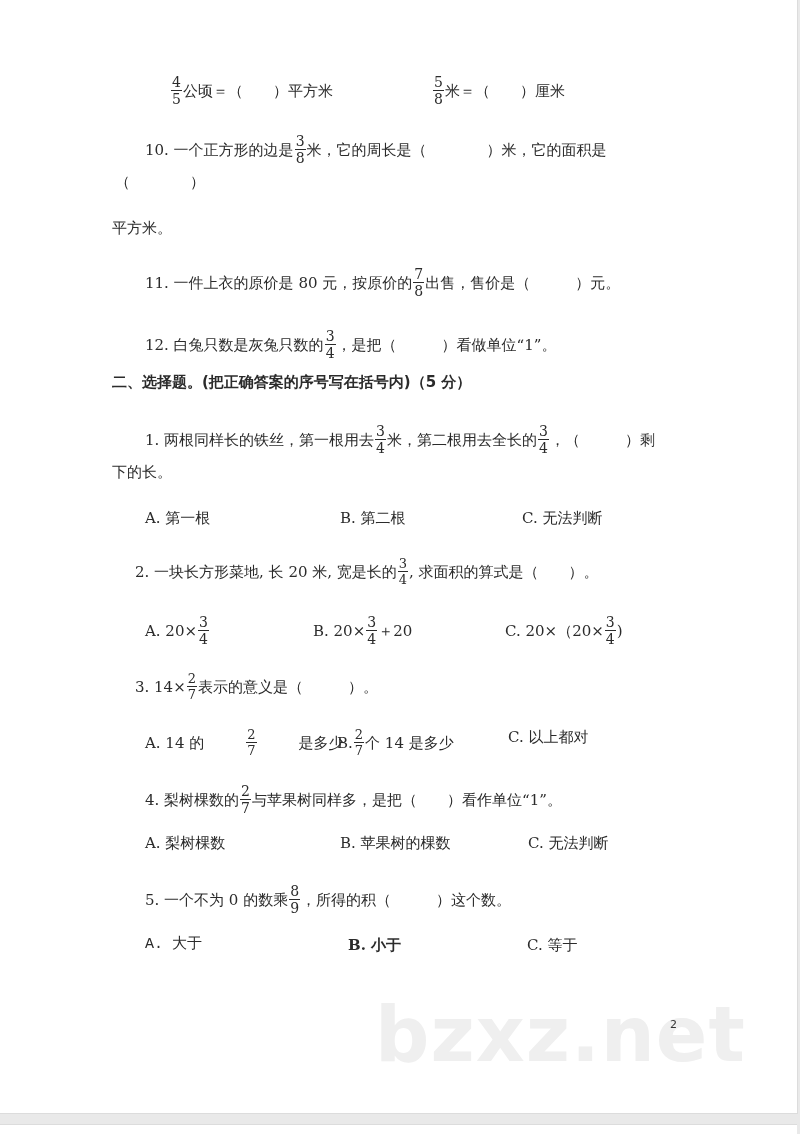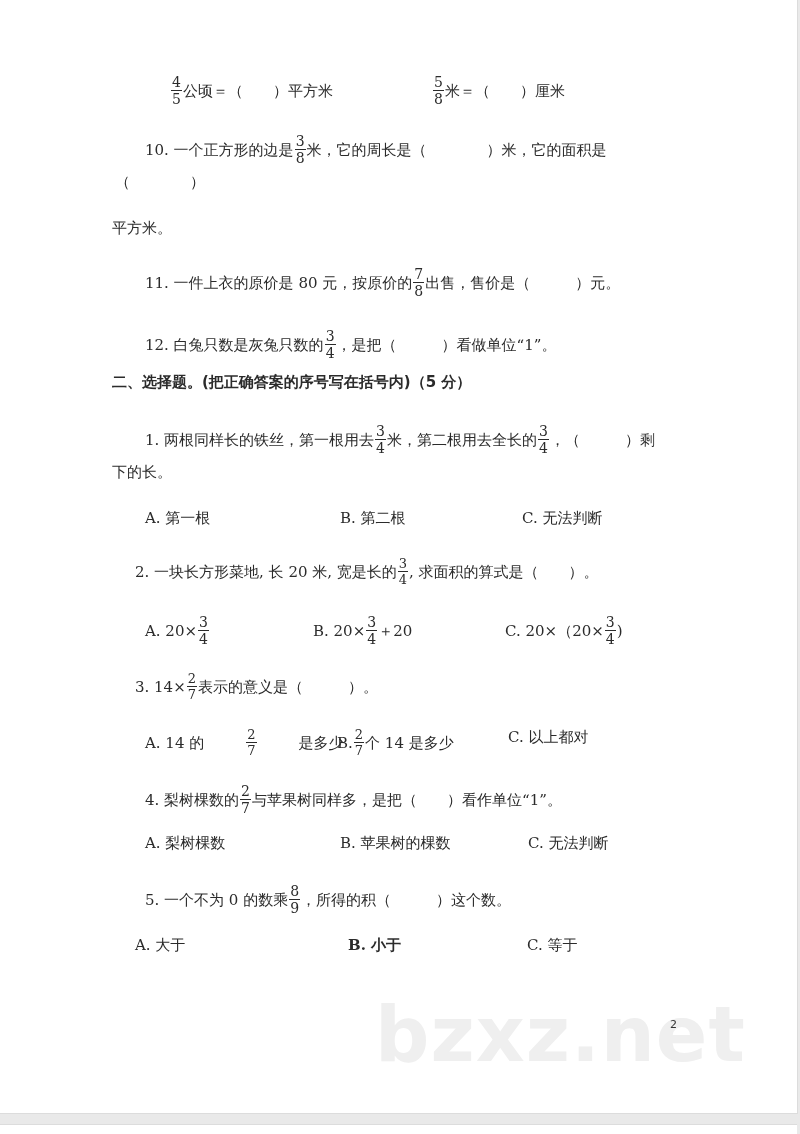--- a/index.html
+++ b/index.html
@@ -202,19 +202,19 @@
     <div class="line" style="left:528px; top:833px;">C. 无法判断</div>
 
     <div class="line" style="left:145px; top:883px;">
       <span class="seg">5. 一个不为 0 的数乘</span>
       <span class="frac">
           <span class="num">8</span>
           <span class="den">9</span>
         </span>
       <span class="seg">，所得的积（　　　）这个数。</span>
     </div>
-    <div class="line" style="left:135px; top:935px;">A.  大于</div>
+    <div class="line" style="left:145px; top:935px;font-family:Liberation Mono, monospace;">A.  大于</div>
     <div class="line" style="left:348px; top:935px;font-weight:bold;">B.  小于</div>
     <div class="line" style="left:527px; top:935px;">C. 等于</div>
 
   </div>
 </div>
 <div class="next-page"></div>
 
 </body></html>

